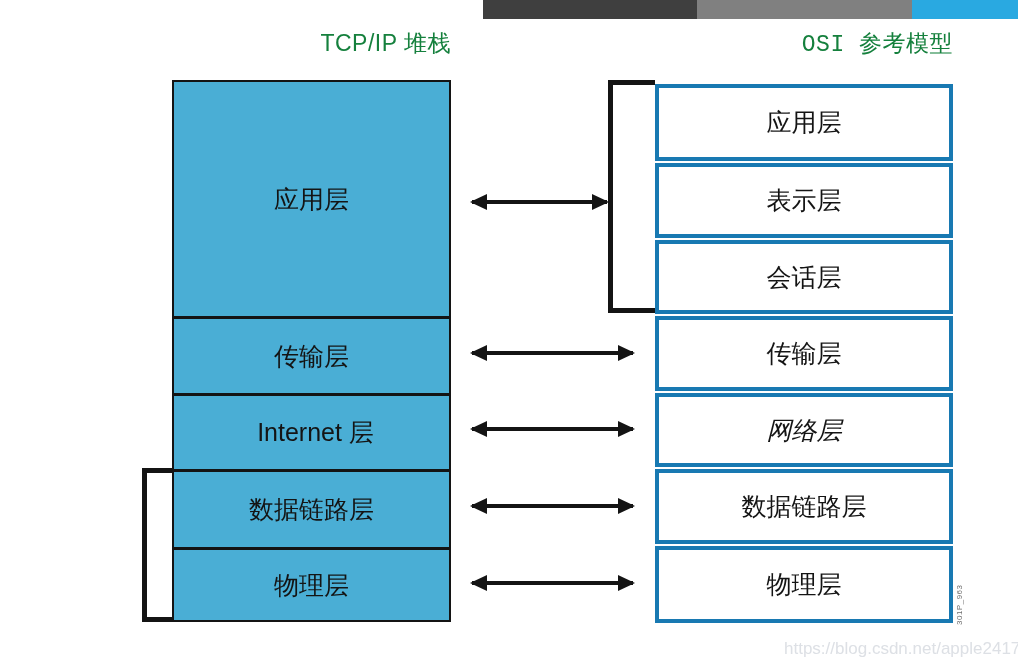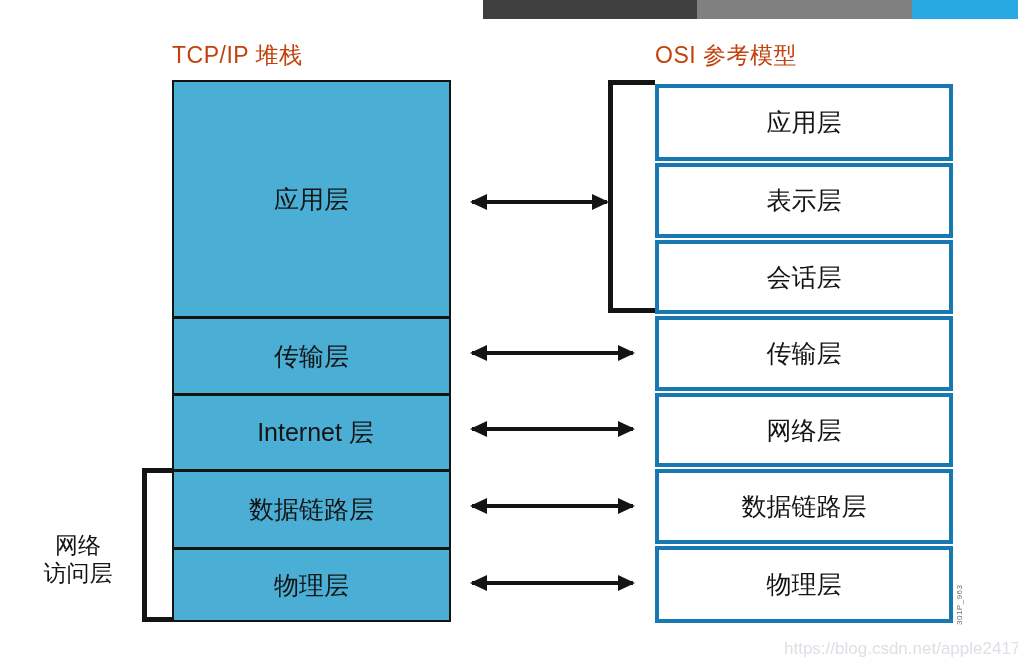--- a/index.html
+++ b/index.html
@@ -10,24 +10,24 @@
   }
   .abs{position:absolute;box-sizing:border-box;}
 
   
   .bar-seg{position:absolute;top:0;height:19px;}
   .bar-dark{left:483px;width:214px;background:var(--bar_dark);}
   .bar-gray{left:697px;width:215px;background:var(--bar_gray);}
   .bar-blue{left:912px;width:106px;background:var(--bar_blue);}
 
   
-  .col-title{position:absolute;top:40px;font-size:23px;font-weight:500;
-    text-align:left;color:#c2410c;letter-spacing:.5px;}
+  .col-title{position:absolute;top:28px;font-size:23px;font-weight:500;
+    text-align:right;color:#15803d;letter-spacing:.5px;}
   .title-left{left:172px;width:279px;}
-  .title-right{left:655px;width:298px;}
+  .title-right{left:655px;width:298px;font-family:Liberation Mono, monospace;}
 
   
   .tcp-box{left:172px;top:80px;width:279px;height:542px;
     background:var(--box_fill);border:2px solid var(--ink);
     display:flex;flex-direction:column;}
   .tcp-layer{display:flex;align-items:center;justify-content:center;
     font-size:25px;color:#141414;box-sizing:border-box;}
   .tcp-layer + .tcp-layer{border-top:3px solid var(--ink);}
   .tcp-l1{height:234px;}
   .tcp-l2{height:77px;}
@@ -86,30 +86,26 @@
 
   <div class="abs tcp-box">
     <div class="tcp-layer tcp-l1">应用层</div>
     <div class="tcp-layer tcp-l2">传输层</div>
     <div class="tcp-layer tcp-l3">Internet 层</div>
     <div class="tcp-layer tcp-l4">数据链路层</div>
     <div class="tcp-layer tcp-l5">物理层</div>
   </div>
 
   <div class="bracket bracket-tcp"></div>
-  <div class="net-access">
-    <div>网络</div>
-    <div>访问层</div>
-  </div>
 
   <div class="osi-row" style="top:84px;height:77px;">应用层</div>
   <div class="osi-row" style="top:240px;height:74px;">会话层</div>
   <div class="osi-row" style="top:163px;height:75px;">表示层</div>
   <div class="osi-row" style="top:316px;height:75px;">传输层</div>
-  <div class="osi-row" style="top:393px;height:74px;">网络层</div>
+  <div class="osi-row" style="top:393px;height:74px;font-style:italic;">网络层</div>
   <div class="osi-row" style="top:469px;height:75px;">数据链路层</div>
   <div class="osi-row" style="top:546px;height:77px;">物理层</div>
 
   <div class="bracket bracket-osi"></div>
 
   <div class="arrow arrow-1">
       <span class="ah ah-l"></span>
       <span class="ah ah-r"></span>
     </div>
   <div class="arrow arrow-2">

